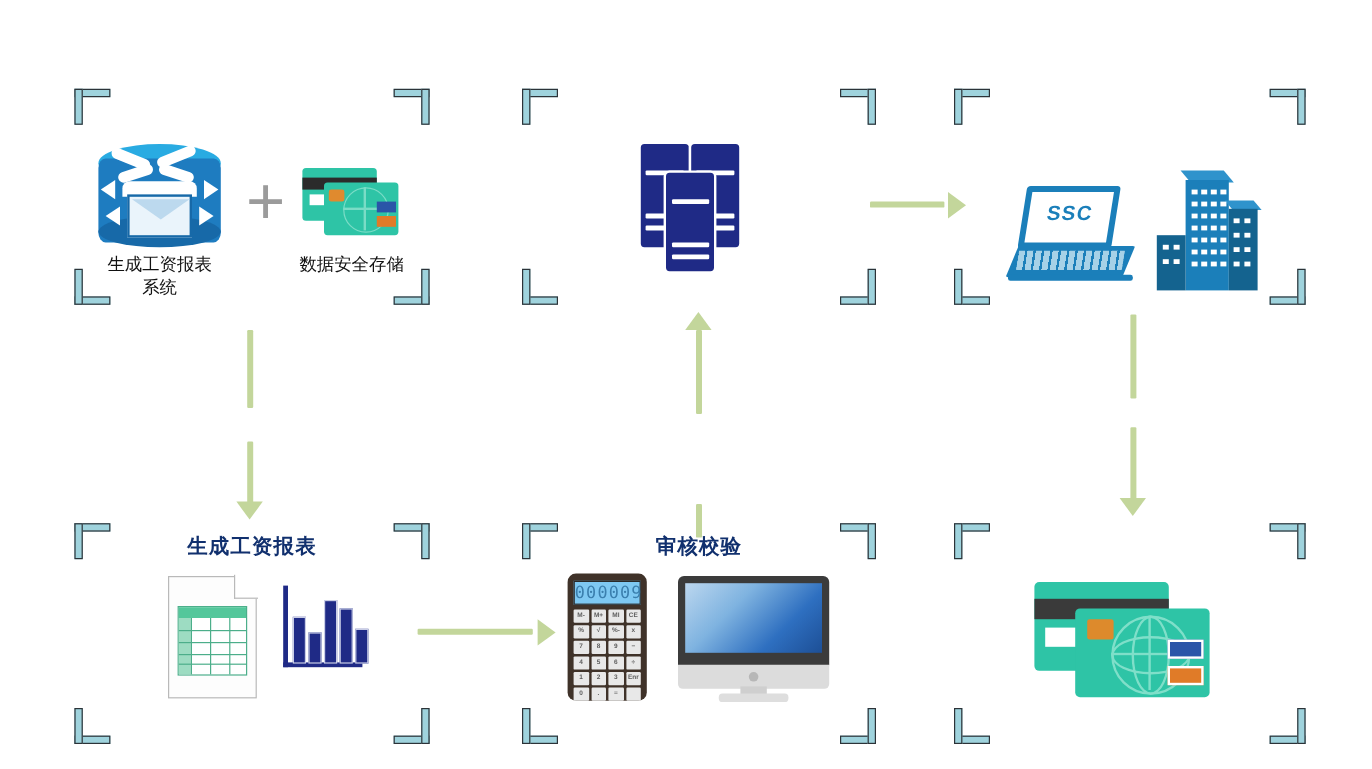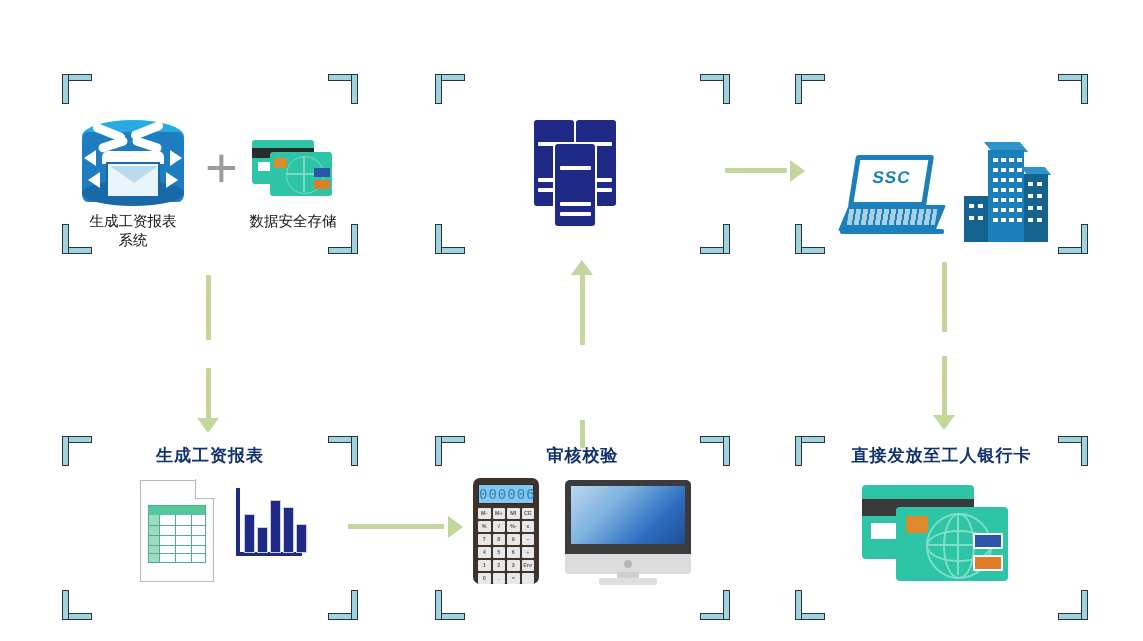--- a/index.html
+++ b/index.html
@@ -384,21 +384,21 @@
         <i class="v"></i>
       </div>
     <div class="brk br" style="left:700px;top:590px;">
         <i class="h"></i>
         <i class="v"></i>
       </div>
   </div>
   <div class="gtitle" style="left:435px;top:444px;width:295px;">审核校验</div>
 
   <div class="icon calc" style="left:473px;top:478px;">
-    <div class="disp">000006</div>
+    <div class="disp">000009</div>
     <div class="pad">
       <div class="k">M-</div>
       <div class="k">M+</div>
       <div class="k">MI</div>
       <div class="k">CE</div>
       <div class="k">%</div>
       <div class="k">√</div>
       <div class="k">%-</div>
       <div class="k">x</div>
       <div class="k">7</div>
@@ -441,21 +441,20 @@
       </div>
     <div class="brk bl" style="left:795px;top:590px;">
         <i class="h"></i>
         <i class="v"></i>
       </div>
     <div class="brk br" style="left:1058px;top:590px;">
         <i class="h"></i>
         <i class="v"></i>
       </div>
   </div>
-  <div class="gtitle" style="left:795px;top:444px;width:293px;">直接发放至工人银行卡</div>
 
   <div class="icon bigcards" style="left:862px;top:485px;">
     <div class="c1">
         <div class="stripe"></div>
         <div class="white"></div>
       </div>
     <div class="c2">
       <div class="chip"></div>
       <div class="globe">
         <div class="ge" style="left:15px;top:-2px;width:28px;height:62px;"></div>

